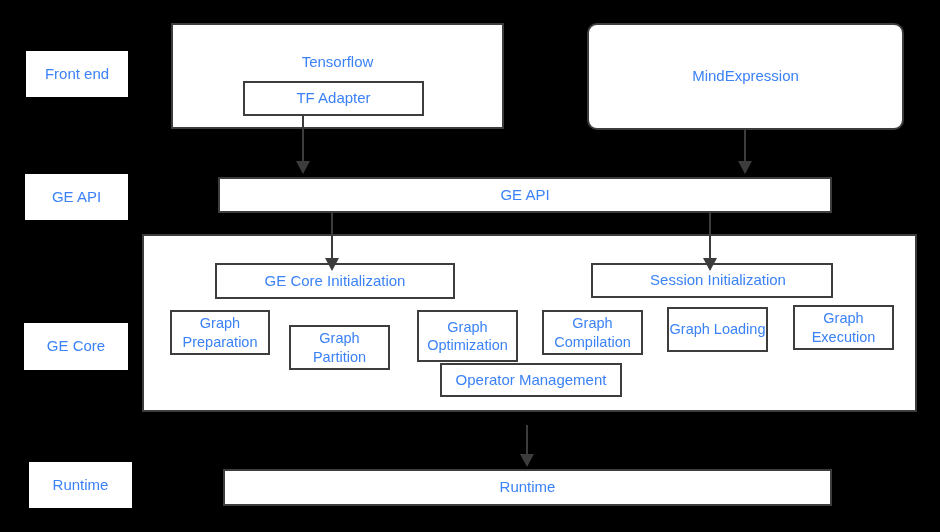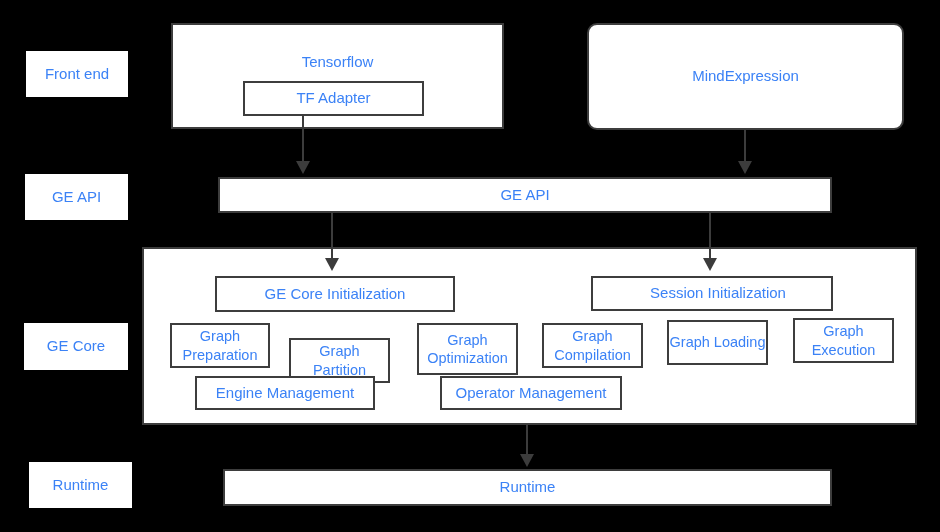--- a/index.html
+++ b/index.html
@@ -41,21 +41,21 @@
   #tensorflow .outer-title {
     position: absolute; top: 28px; left: 0; right: 0; text-align: center;
   }
   #tf-adapter      { left: 70px;  top: 56px; width: 181px; height: 35px; }
   #mindexpression  { left: 587px; top: 23px; width: 317px; height: 107px; border-radius: 10px; }
 
   
   #ge-api-bar { left: 218px; top: 177px; width: 614px; height: 36px; }
 
   
-  #ge-core-box { left: 142px; top: 247px; width: 775px; height: 178px; }
+  #ge-core-box { left: 142px; top: 234px; width: 775px; height: 178px; }
 
   #ge-core-init { left: 71px;  top: 27px; width: 240px; height: 36px; }
   #session-init { left: 447px; top: 27px; width: 242px; height: 35px; padding-left: 12px; }
 
   .stage { font-size: 14.5px; }
   #stage-preparation  { left: 26px;  top: 74px; width: 100px; height: 45px; }
   #stage-partition    { left: 145px; top: 73px; width: 101px; height: 45px; margin-top: 16px; }
   #stage-optimization { left: 273px; top: 74px; width: 101px; height: 52px; }
   #stage-compilation  { left: 398px; top: 74px; width: 101px; height: 45px; }
   #stage-loading      { left: 523px; top: 71px; width: 101px; height: 45px; }
@@ -116,21 +116,20 @@
     <div class="box bordered" id="ge-core-init">GE Core Initialization</div>
     <div class="box bordered" id="session-init">Session Initialization</div>
 
     <div class="box bordered stage" id="stage-preparation">Graph Preparation</div>
     <div class="box bordered stage" id="stage-partition">Graph Partition</div>
     <div class="box bordered stage" id="stage-optimization">Graph Optimization</div>
     <div class="box bordered stage" id="stage-compilation">Graph Compilation</div>
     <div class="box bordered stage" id="stage-loading">Graph Loading</div>
     <div class="box bordered stage" id="stage-execution">Graph Execution</div>
 
-    <div class="box bordered" id="mgmt-engine">Engine Management</div>
     <div class="box bordered" id="mgmt-operator">Operator Management</div>
   </div>
 
   <div class="box bordered" id="runtime-bar">Runtime</div>
 
   <div class="arrow" id="arrow-tf-ge-api">
     <div class="shaft"></div>
     <div class="head"></div>
   </div>
   <div class="arrow" id="arrow-me-ge-api">

